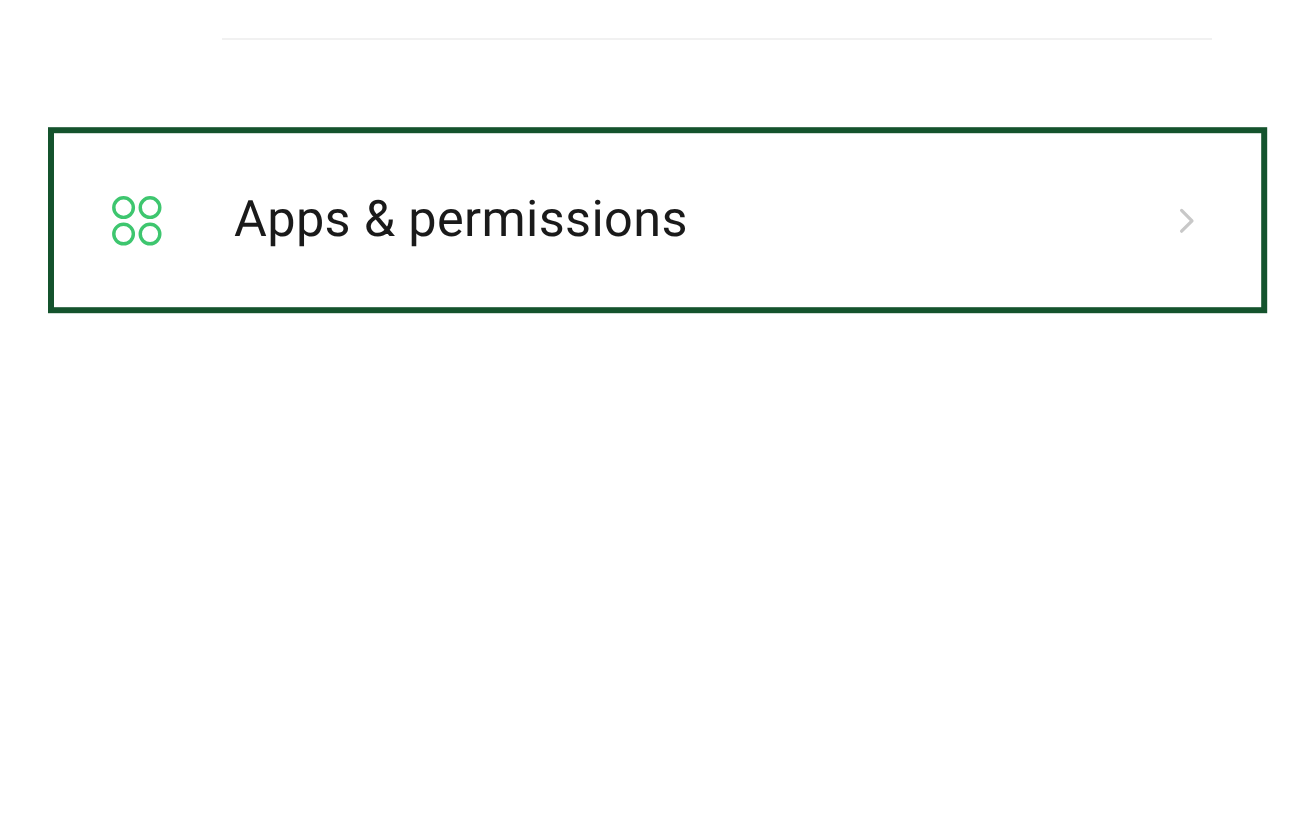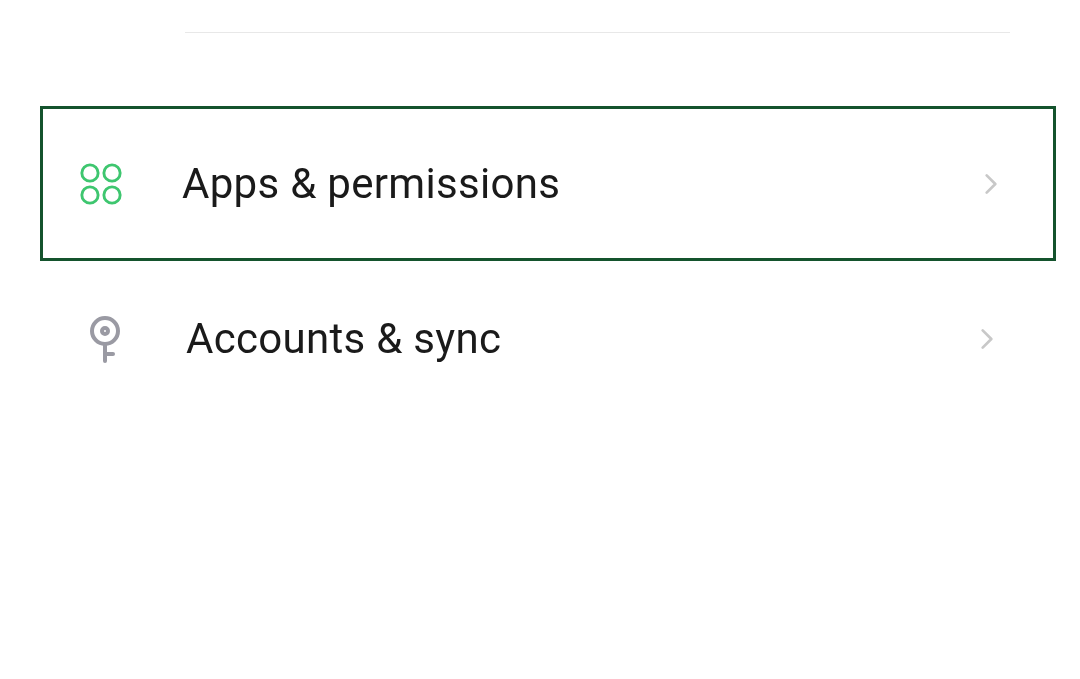--- a/index.html
+++ b/index.html
@@ -29,24 +29,24 @@
       right: 0;
     }
     .settings-item {
       display: flex;
       align-items: center;
       padding: 0 80px 0 80px;
       height: 155px;
       position: relative;
     }
     .settings-item.highlighted {
-      border: 3px solid #14532d;
+      border: 5px solid #14532d;
       margin-left: 40px;
       margin-right: 24px;
-      padding-left: 33px;
+      padding-left: 44px;
       padding-right: 49px;
     }
     .icon-container {
       width: 50px;
       height: 50px;
       display: flex;
       align-items: center;
       justify-content: center;
       margin-right: 56px;
       flex-shrink: 0;
@@ -82,30 +82,14 @@
     </div>
     <span class="item-label">Apps &amp; permissions</span>
     <div class="chevron">
       <svg viewBox="0 0 24 24" width="26" height="26" fill="none" stroke="#c8c8c8" stroke-width="2.5" stroke-linecap="round" stroke-linejoin="round">
         <polyline points="8 4 16 12 8 20"></polyline>
       </svg>
     </div>
   </div>
 
 
-  <div class="settings-item">
-    <div class="icon-container">
-      <svg viewBox="0 0 48 48" width="48" height="54" fill="none" stroke="#9a9aa3" stroke-width="4" stroke-linecap="round" stroke-linejoin="round">
-        <circle cx="24" cy="16" r="13"></circle>
-        <circle cx="24" cy="16" r="3"></circle>
-        <line x1="24" y1="29" x2="24" y2="46"></line>
-        <line x1="24" y1="39" x2="32" y2="39"></line>
-      </svg>
-    </div>
-    <span class="item-label">Accounts &amp; sync</span>
-    <div class="chevron">
-      <svg viewBox="0 0 24 24" width="26" height="26" fill="none" stroke="#c8c8c8" stroke-width="2.5" stroke-linecap="round" stroke-linejoin="round">
-        <polyline points="8 4 16 12 8 20"></polyline>
-      </svg>
-    </div>
-  </div>
 
 </div>
 
 </body></html>

